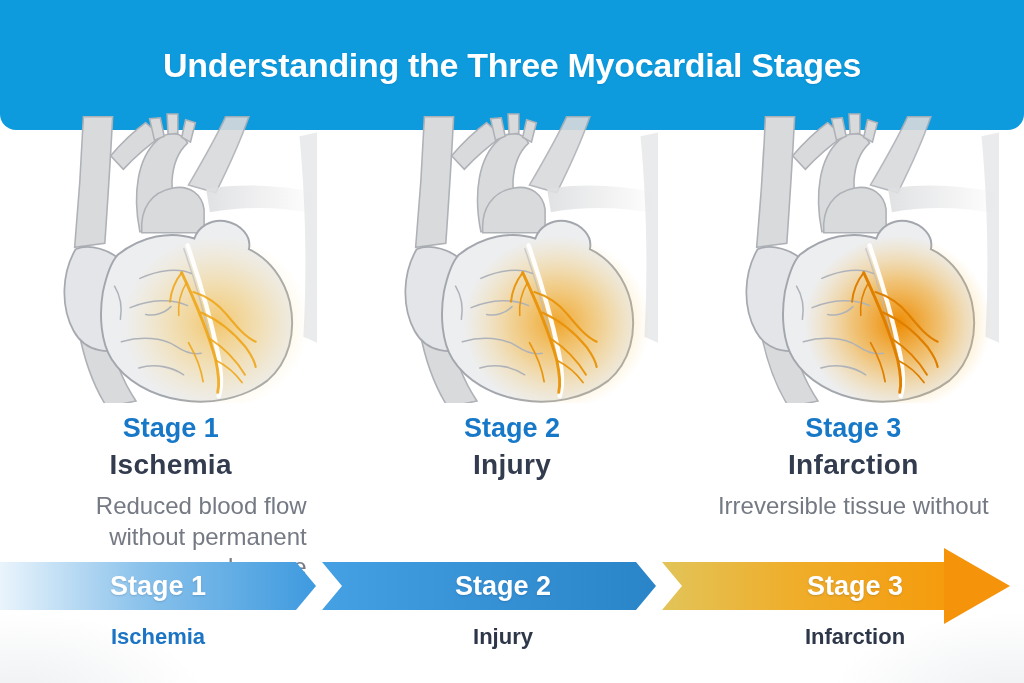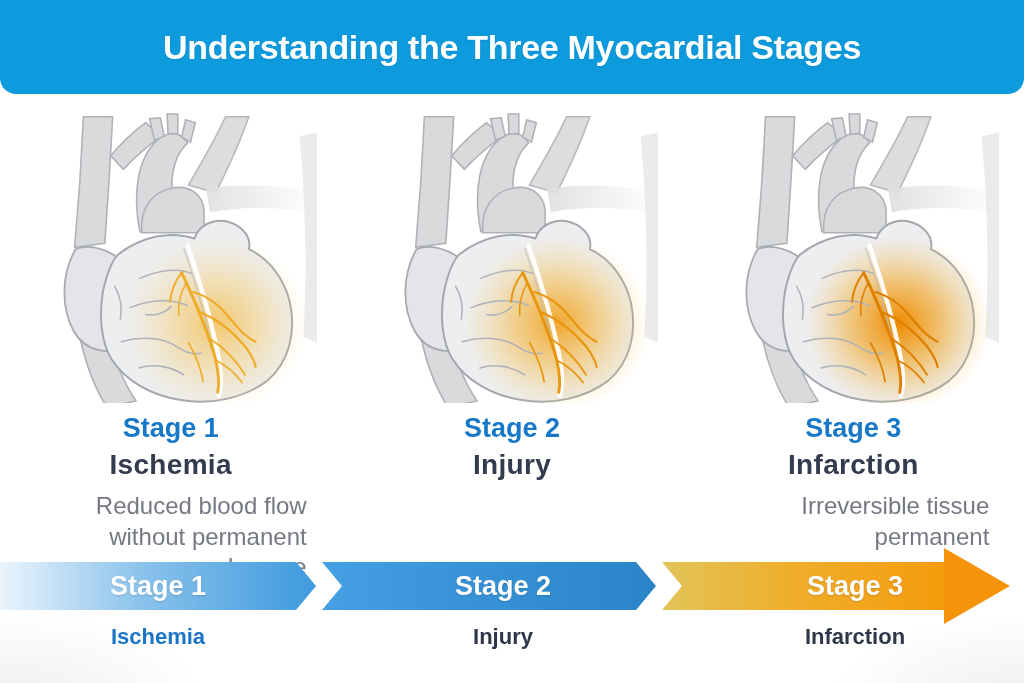--- a/index.html
+++ b/index.html
@@ -6,21 +6,21 @@
   .canvas{
     position:relative;width:1024px;height:683px;overflow:hidden;
     font-family:"Liberation Sans","DejaVu Sans",sans-serif;
     background:
       radial-gradient(ellipse 260px 120px at 2% 102%, #eef0f2 0%, rgba(238,240,242,0) 70%),
       radial-gradient(ellipse 260px 120px at 99% 102%, #eef0f2 0%, rgba(238,240,242,0) 70%),
       #ffffff;
   }
   
   .banner{
-    position:absolute;top:0;left:0;right:0;height:94px;
+    position:absolute;top:0;left:0;right:0;height:130px;
     border-radius:0 0 16px 16px;
     display:flex;align-items:center;justify-content:center;
   }
   .banner h1{
     margin:0;color:#fff;font-size:34px;font-weight:700;letter-spacing:-0.3px;
     text-shadow:0 1px 2px rgba(0,60,100,0.15);
   }
   
   .stages{position:absolute;top:103px;left:0;right:0;display:flex;}
   .stage-col{flex:1;display:flex;flex-direction:column;align-items:center;}
@@ -220,21 +220,21 @@
     <path d="M190,234 C204,243 217,256 226,271" stroke-width="2"></path>
     <path d="M196,256 C206,261 216,269 223,279" stroke-width="1.8"></path>
     <path d="M168,238 C176,252 181,265 183,278" stroke-width="1.8"></path>
     <path d="M161,166 C154,175 150,185 149,196" stroke-width="2"></path>
     <path d="M166,176 C160,186 157,198 158,210" stroke-width="1.6"></path>
   </g>
 </svg>
         </div>
       <h2 class="stage-heading" style="color: rgb(24, 120, 200);">Stage 3</h2>
       <h3 class="stage-name" style="color: rgb(51, 60, 78);">Infarction</h3>
-      <p class="stage-desc" style="color: rgb(116, 121, 131);">Irreversible tissue permanent</p>
+      <p class="stage-desc" style="color: rgb(116, 121, 131);">Irreversible tissue without</p>
     </section>
 
   </main>
 
   <div class="timeline">
     <div class="bar">
       <div class="seg seg1" style="background: linear-gradient(90deg, rgb(234, 244, 252) 0%, rgb(138, 194, 235) 45%, rgb(62, 154, 223) 100%);"></div>
       <div class="seg seg2" style="background: linear-gradient(90deg, rgb(69, 161, 227) 0%, rgb(55, 146, 214) 45%, rgb(42, 132, 200) 100%);"></div>
       <div class="seg seg3" style="background: linear-gradient(90deg, rgb(226, 196, 89) 0%, rgb(239, 174, 43) 45%, rgb(245, 155, 12) 100%);"></div>
       <div class="arrowhead" style="border-left-color: rgb(245, 147, 11);"></div>

